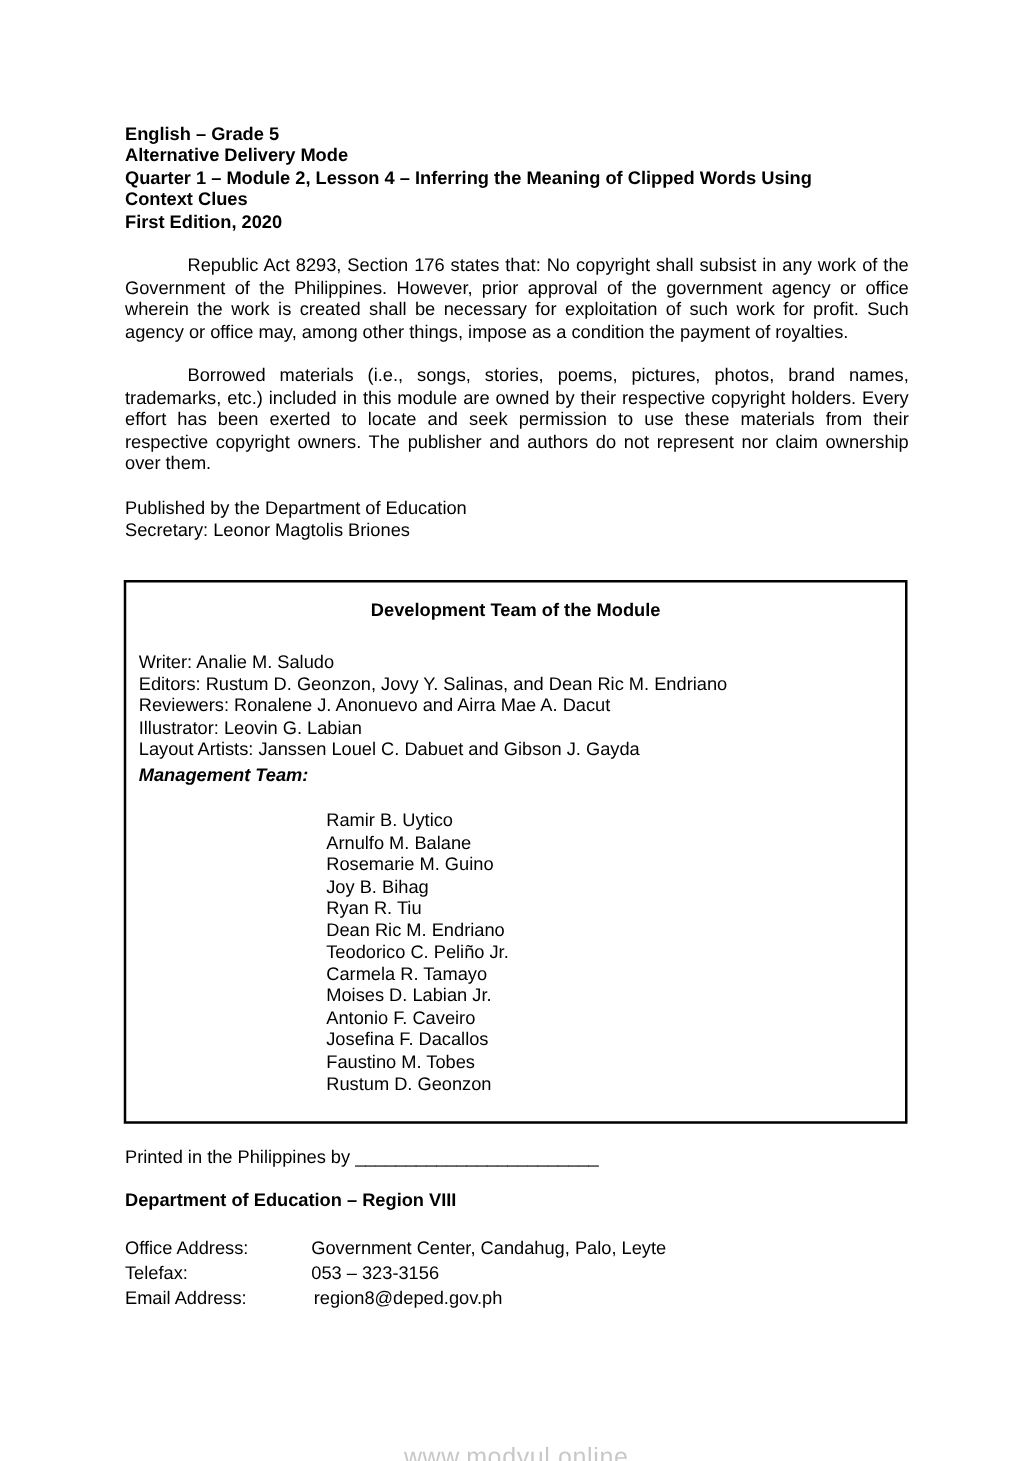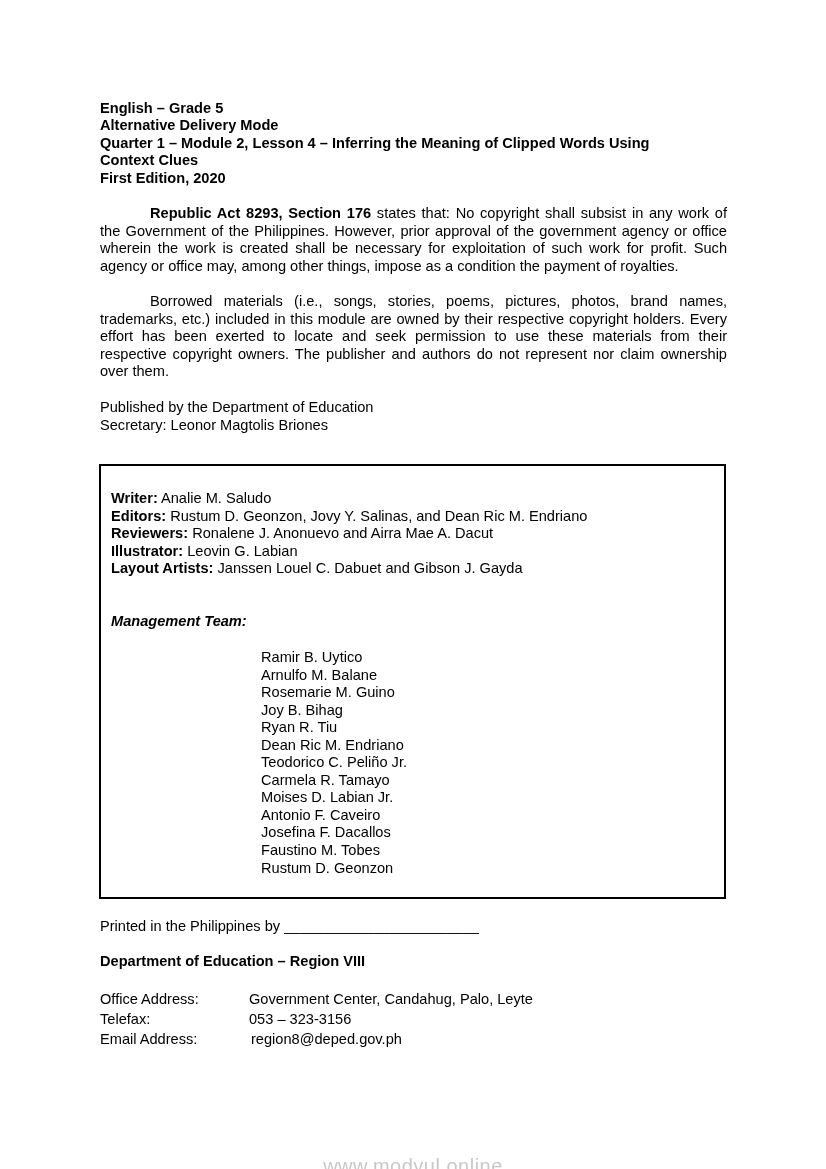--- a/index.html
+++ b/index.html
@@ -1,33 +1,33 @@
 <!DOCTYPE html>
 <html><head>
   <meta charset="utf-8">
   <style>
     html, body { margin: 0; padding: 0; background: #ffffff; }
     body {
       width: 826px; height: 1169px; position: relative; overflow: hidden;
       font-family: "Liberation Sans", sans-serif; color: #000; font-size: 14.6px; line-height: 17.6px;
     }
-    .b { font-weight: bold; }
+    .b { font-weight: normal; }
     #header { position: absolute; left: 100px; top: 100px; width: 630px; }
     #header div { font-weight: bold; line-height: 17.4px; }
     .para { position: absolute; left: 100px; width: 627px; text-align: justify; line-height: 17.6px; }
     #p1 { top: 205px; }
     #p2 { top: 293px; }
     .indent { display: inline-block; width: 50px; }
     #publisher { position: absolute; left: 100px; top: 399px; line-height: 17.6px; }
     #devbox {
       position: absolute; left: 99px; top: 464px; width: 623px; height: 431px;
       border: 2px solid #000;
     }
     #devbox .title { position: absolute; top: 15px; left: 0; right: 0; text-align: center; font-weight: bold; }
-    #roles { position: absolute; left: 10px; top: 24px; line-height: 17.6px; }
+    #roles { position: absolute; left: 10px; top: 56px; line-height: 17.6px; }
     #mgmt-label { position: absolute; left: 10px; top: 147px; font-weight: bold; font-style: italic; }
     #mgmt-list { position: absolute; left: 160px; top: 183px; line-height: 17.55px; }
     #printed { position: absolute; left: 100px; top: 918px; font-weight: normal; }
     #region { position: absolute; left: 100px; top: 953px; font-weight: bold; }
     #contact { position: absolute; left: 100px; top: 989px; line-height: 20px; }
     #contact .row { display: flex; }
     #contact .lbl { width: 149px; }
     #contact .row.email .val { margin-left: 2px; }
     #watermark { position: absolute; left: 0; right: 0; top: 1126px; text-align: center; color: #c8c8c8; font-size: 20px; letter-spacing: 0.5px; margin-top: 32px; }
   </style>
@@ -45,20 +45,21 @@
 <div id="p1" class="para"><span class="indent"></span><span class="b">Republic Act 8293, Section 176</span><span> states that: No copyright shall subsist in any work of the Government of the Philippines. However, prior approval of the government agency or office wherein the work is created shall be necessary for exploitation of such work for profit. Such agency or office may, among other things, impose as a condition the payment of royalties.</span></div>
 
 <div id="p2" class="para"><span class="indent"></span><span>Borrowed materials (i.e., songs, stories, poems, pictures, photos, brand names, trademarks, etc.) included in this module are owned by their respective copyright holders. Every effort has been exerted to locate and seek permission to use these materials from their respective copyright owners. The publisher and authors do not represent nor claim ownership over them.</span></div>
 
 <div id="publisher">
   <div>Published by the Department of Education</div>
   <div>Secretary: Leonor Magtolis Briones</div>
 </div>
 
 <div id="devbox">
+  <div class="title">Development Team of the Module</div>
   <div id="roles">
     <div><span class="b">Writer:</span><span> Analie M. Saludo</span></div>
     <div><span class="b">Editors:</span><span> Rustum D. Geonzon, Jovy Y. Salinas, and Dean Ric M. Endriano</span></div>
     <div><span class="b">Reviewers:</span><span> Ronalene J. Anonuevo and Airra Mae A. Dacut</span></div>
     <div><span class="b">Illustrator:</span><span> Leovin G. Labian</span></div>
     <div><span class="b">Layout Artists:</span><span> Janssen Louel C. Dabuet and Gibson J. Gayda</span></div>
   </div>
   <div id="mgmt-label">Management Team:</div>
   <div id="mgmt-list">
     <div>Ramir B. Uytico</div>

